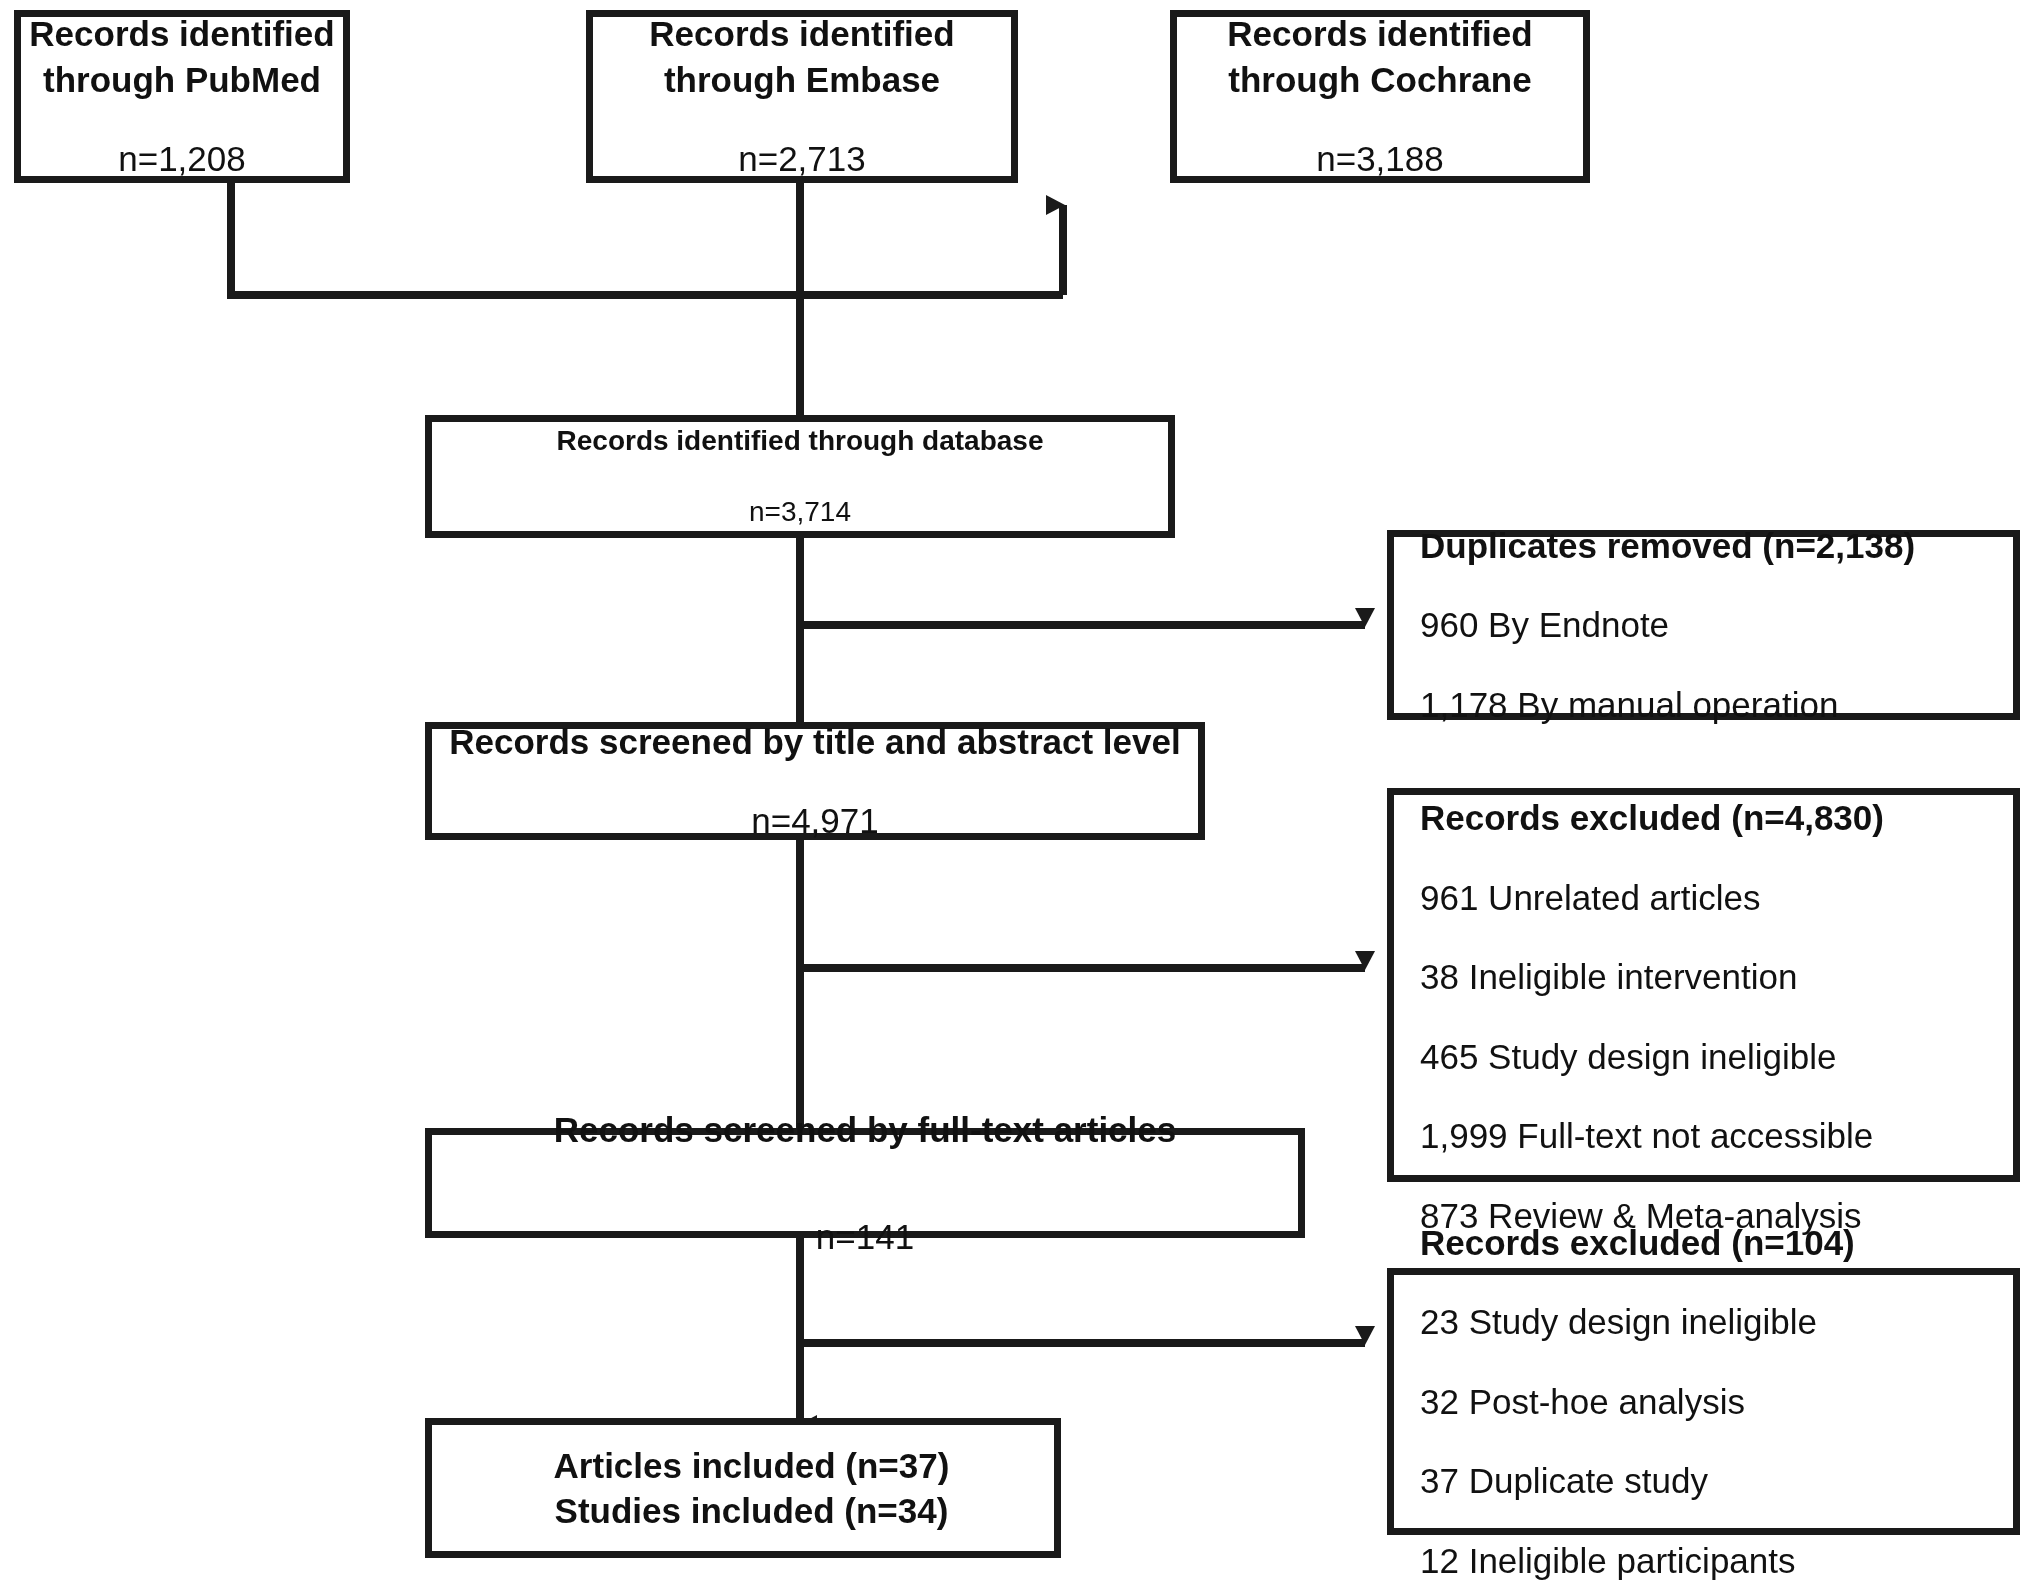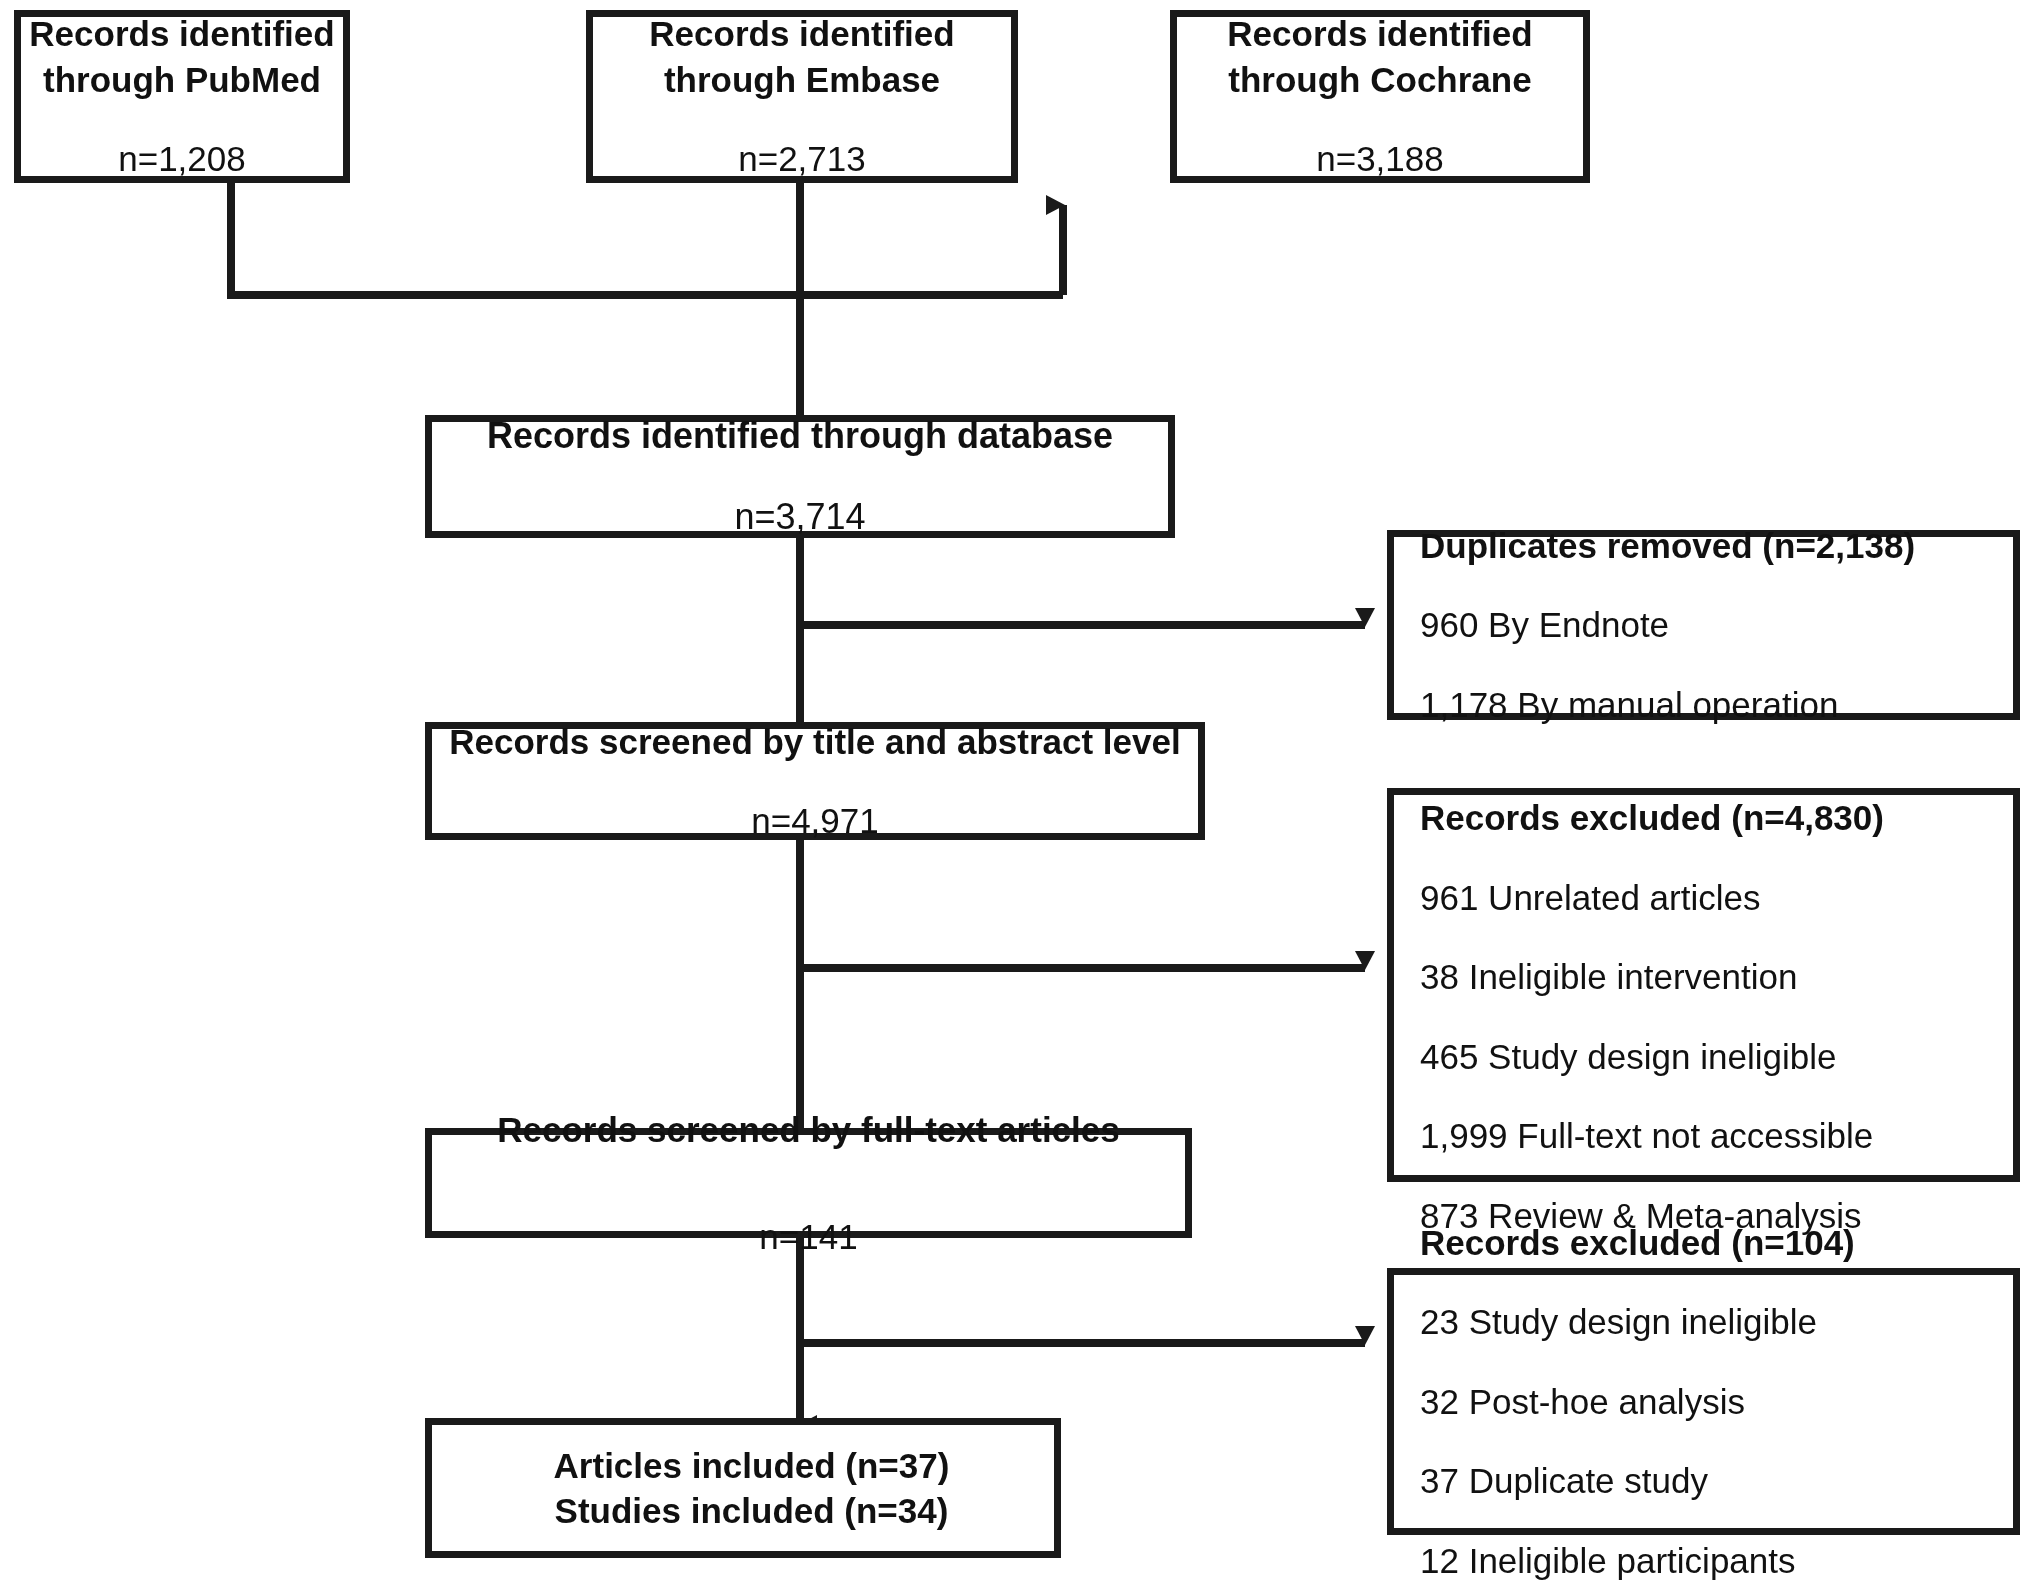--- a/index.html
+++ b/index.html
@@ -45,21 +45,21 @@
   }
   .line {
     display: block;
     line-height: 1.30;
     white-space: nowrap;
   }
   .bold {
     font-weight: bold;
   }
   .t35 { font-size: 35px; }
-  .t36 { font-size: 36px; }
+  .t36 { font-size: 28px; }
   .reg { font-weight: normal; margin-top: 34px; }
 </style>
 </head>
 <body>
 
 <div id="diagram">
 
   <svg id="connector-layer" viewBox="0 0 2032 1586" width="2032" height="1586">
     <defs>
       <marker id="arrowDown" markerWidth="22" markerHeight="22" refX="11" refY="18" orient="auto" markerUnits="userSpaceOnUse">
@@ -142,21 +142,21 @@
     <span class="line t35 bold">Records excluded (n=4,830)</span>
     <span class="line t35 reg">961 Unrelated articles</span>
     <span class="line t35 reg">38 Ineligible intervention</span>
     <span class="line t35 reg">465 Study design ineligible</span>
     <span class="line t35 reg">1,999 Full-text not accessible</span>
     <span class="line t35 reg">873 Review &amp; Meta-analysis</span>
     <span class="line t35 reg">153 Others</span>
     <span class="line t35 reg">341 Duplicate</span>
   </div>
 
-  <div class="node center" style="left:425px; top:1128px; width:767px; height:110px;gap:27px;">
+  <div class="node center" style="left:425px; top:1128px; width:880px; height:110px;gap:27px;">
     <span class="line t35 bold">Records screened by full-text articles</span>
     <span class="line t35 reg">n=141</span>
   </div>
 
   <div class="node left" style="left:1387px; top:1268px; width:633px; height:267px;">
     <span class="line t35 bold">Records excluded (n=104)</span>
     <span class="line t35 reg">23 Study design ineligible</span>
     <span class="line t35 reg">32 Post-hoe analysis</span>
     <span class="line t35 reg">37 Duplicate study</span>
     <span class="line t35 reg">12 Ineligible participants</span>

